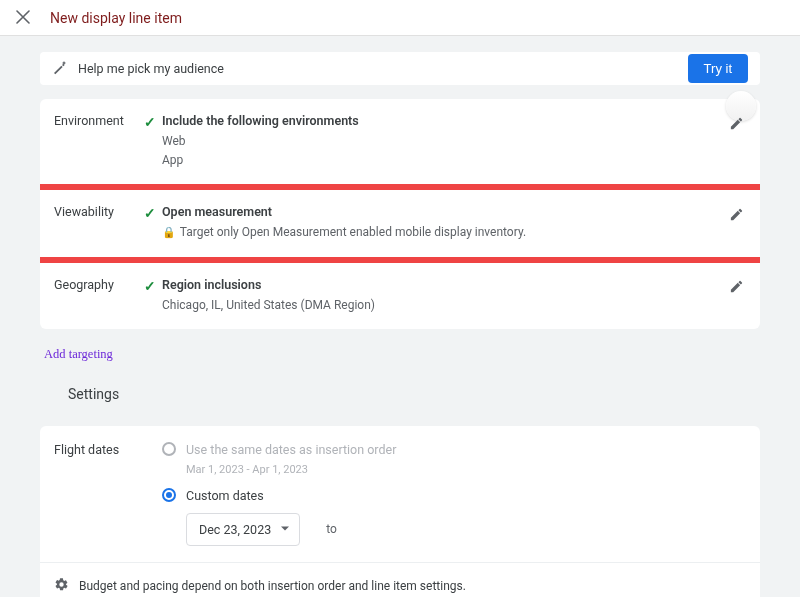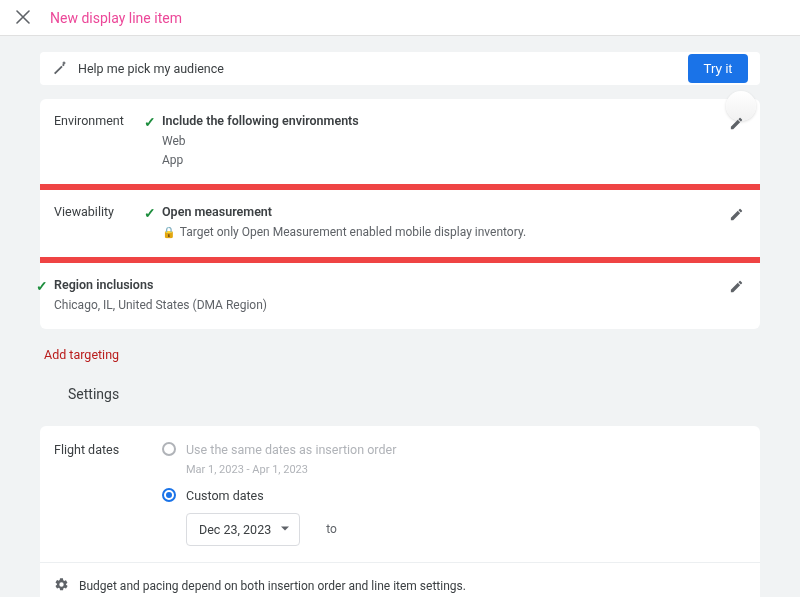--- a/index.html
+++ b/index.html
@@ -22,21 +22,21 @@
     border-bottom: 1px solid #e0e0e0;
   }
   .close-x {
     font-size: 18px;
     color: #5f6368;
     cursor: pointer;
     line-height: 1;
   }
   .title {
     font-size: 14px;
-    color: #ec4899;
+    color: #7f1d1d;
   }
   .content {
     padding: 16px 40px;
   }
   .audience-bar {
     background: #fff;
     border-radius: 4px;
     padding: 2px 12px;
     display: flex;
     align-items: center;
@@ -111,25 +111,26 @@
     font-size: 11px;
   }
   .pencil {
     color: #5f6368;
     cursor: pointer;
     font-size: 15px;
     width:20px; height:20px;
     display:flex;align-items:center;justify-content:center;
   }
   .add-targeting {
-    color: #b91c1c;
+    color: #6d28d9;
     font-size: 12.5px;
     cursor: pointer;
     padding: 8px 4px 18px 4px;
     display: inline-block;
+    font-family: Liberation Serif, serif;
   }
   .section-title {
     font-size: 14px;
     color: #3c4043;
     margin: 6px 0 12px 28px;
   }
   .settings-card {
     background: #fff;
     border-radius: 6px;
   }
@@ -274,20 +275,21 @@
         </div>
       </div>
       <span class="pencil">
         <svg width="15" height="15" viewBox="0 0 24 24">
             <path d="M3 17.25V21h3.75L17.81 9.94l-3.75-3.75L3 17.25zM20.71 7.04a1 1 0 0 0 0-1.41l-2.34-2.34a1 1 0 0 0-1.41 0l-1.83 1.83 3.75 3.75 1.83-1.83z" fill="#5f6368"></path>
           </svg>
       </span>
     </div>
 
     <div class="row">
+      <div class="row-label">Geography</div>
       <div class="row-body">
         <div class="heading">
           <span class="check">✓</span>
           <span>Region inclusions</span>
         </div>
         <div class="sub">Chicago, IL, United States (DMA Region)</div>
       </div>
       <span class="pencil">
         <svg width="15" height="15" viewBox="0 0 24 24">
             <path d="M3 17.25V21h3.75L17.81 9.94l-3.75-3.75L3 17.25zM20.71 7.04a1 1 0 0 0 0-1.41l-2.34-2.34a1 1 0 0 0-1.41 0l-1.83 1.83 3.75 3.75 1.83-1.83z" fill="#5f6368"></path>

